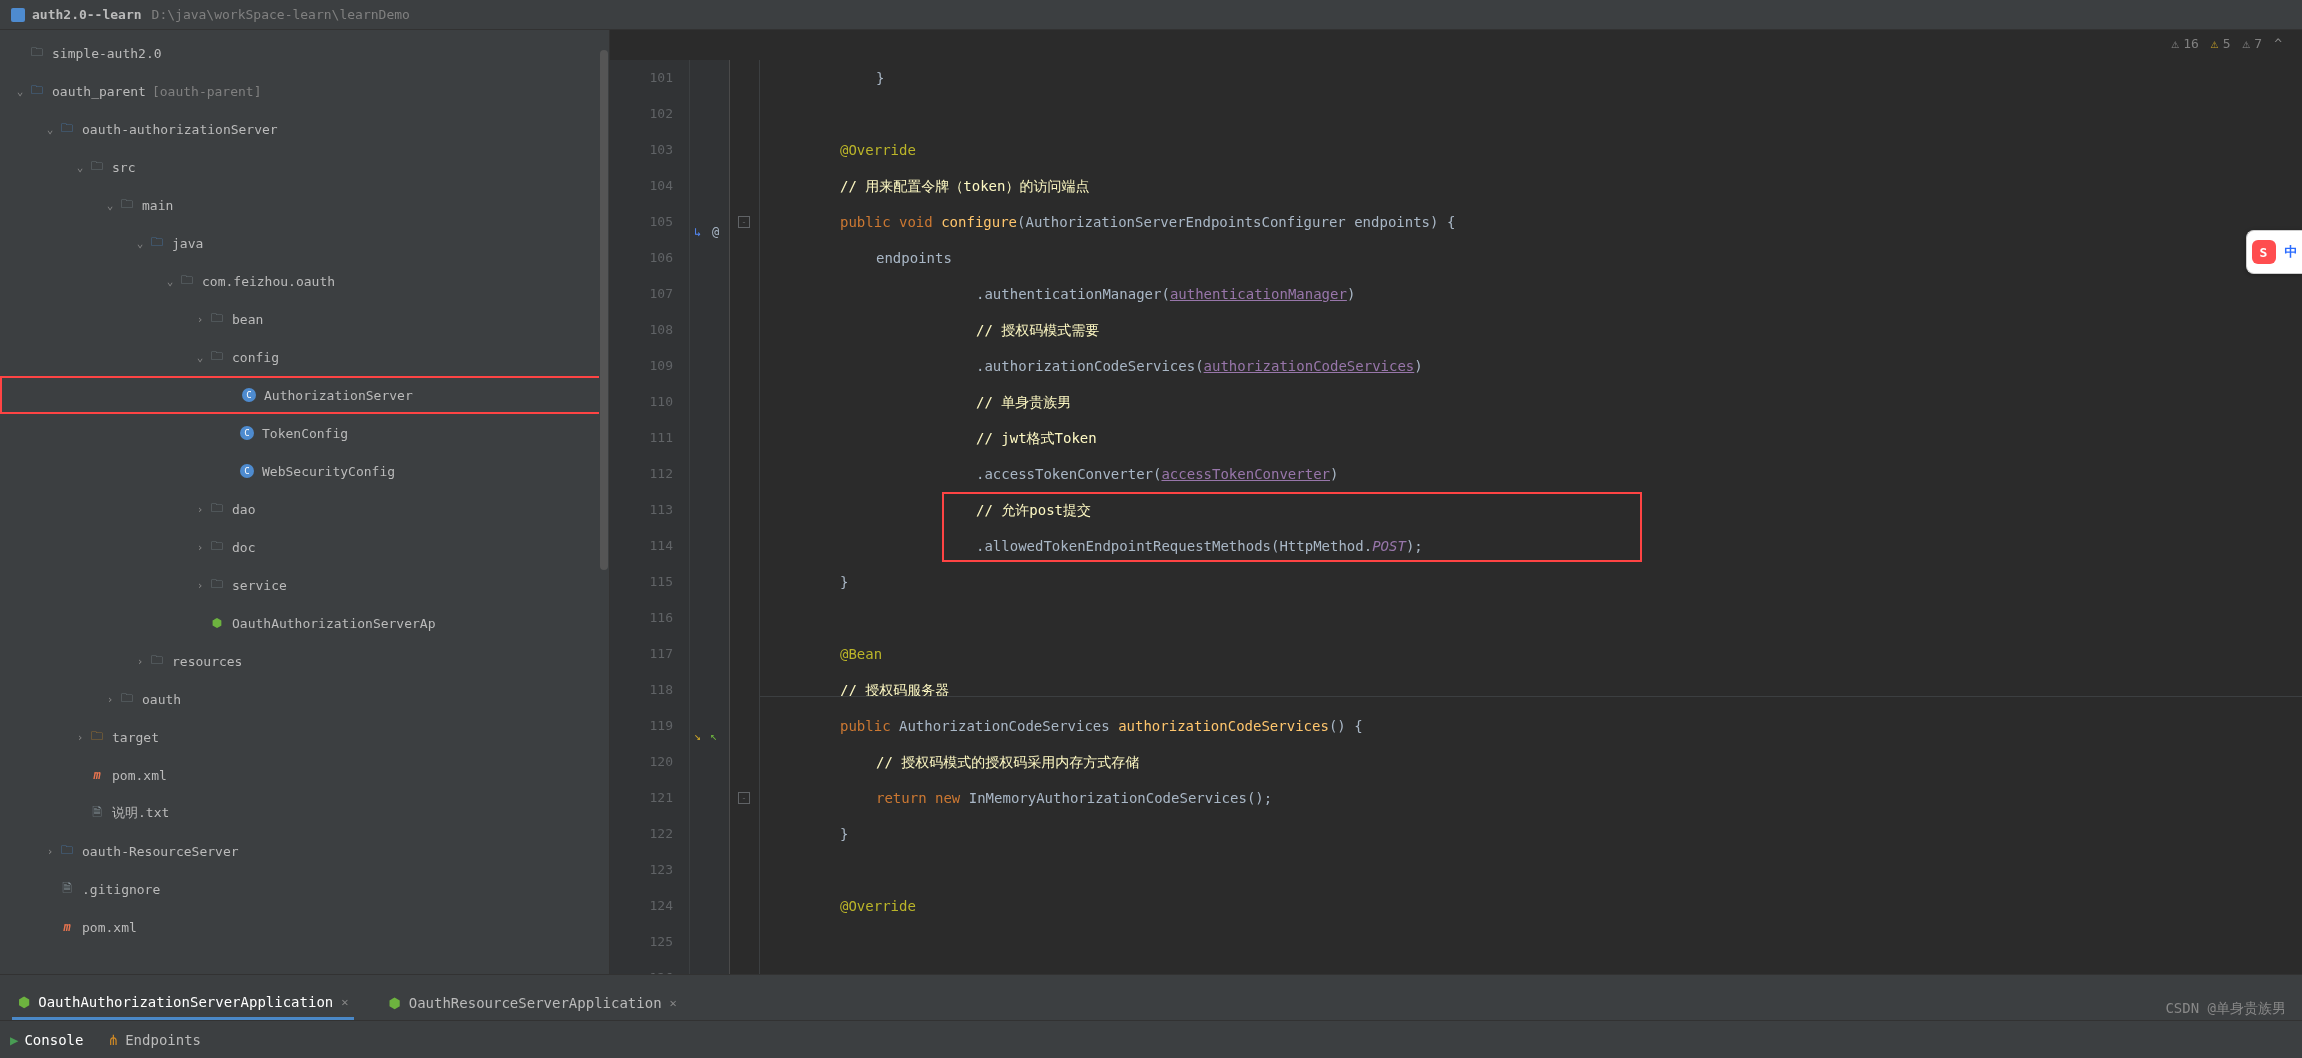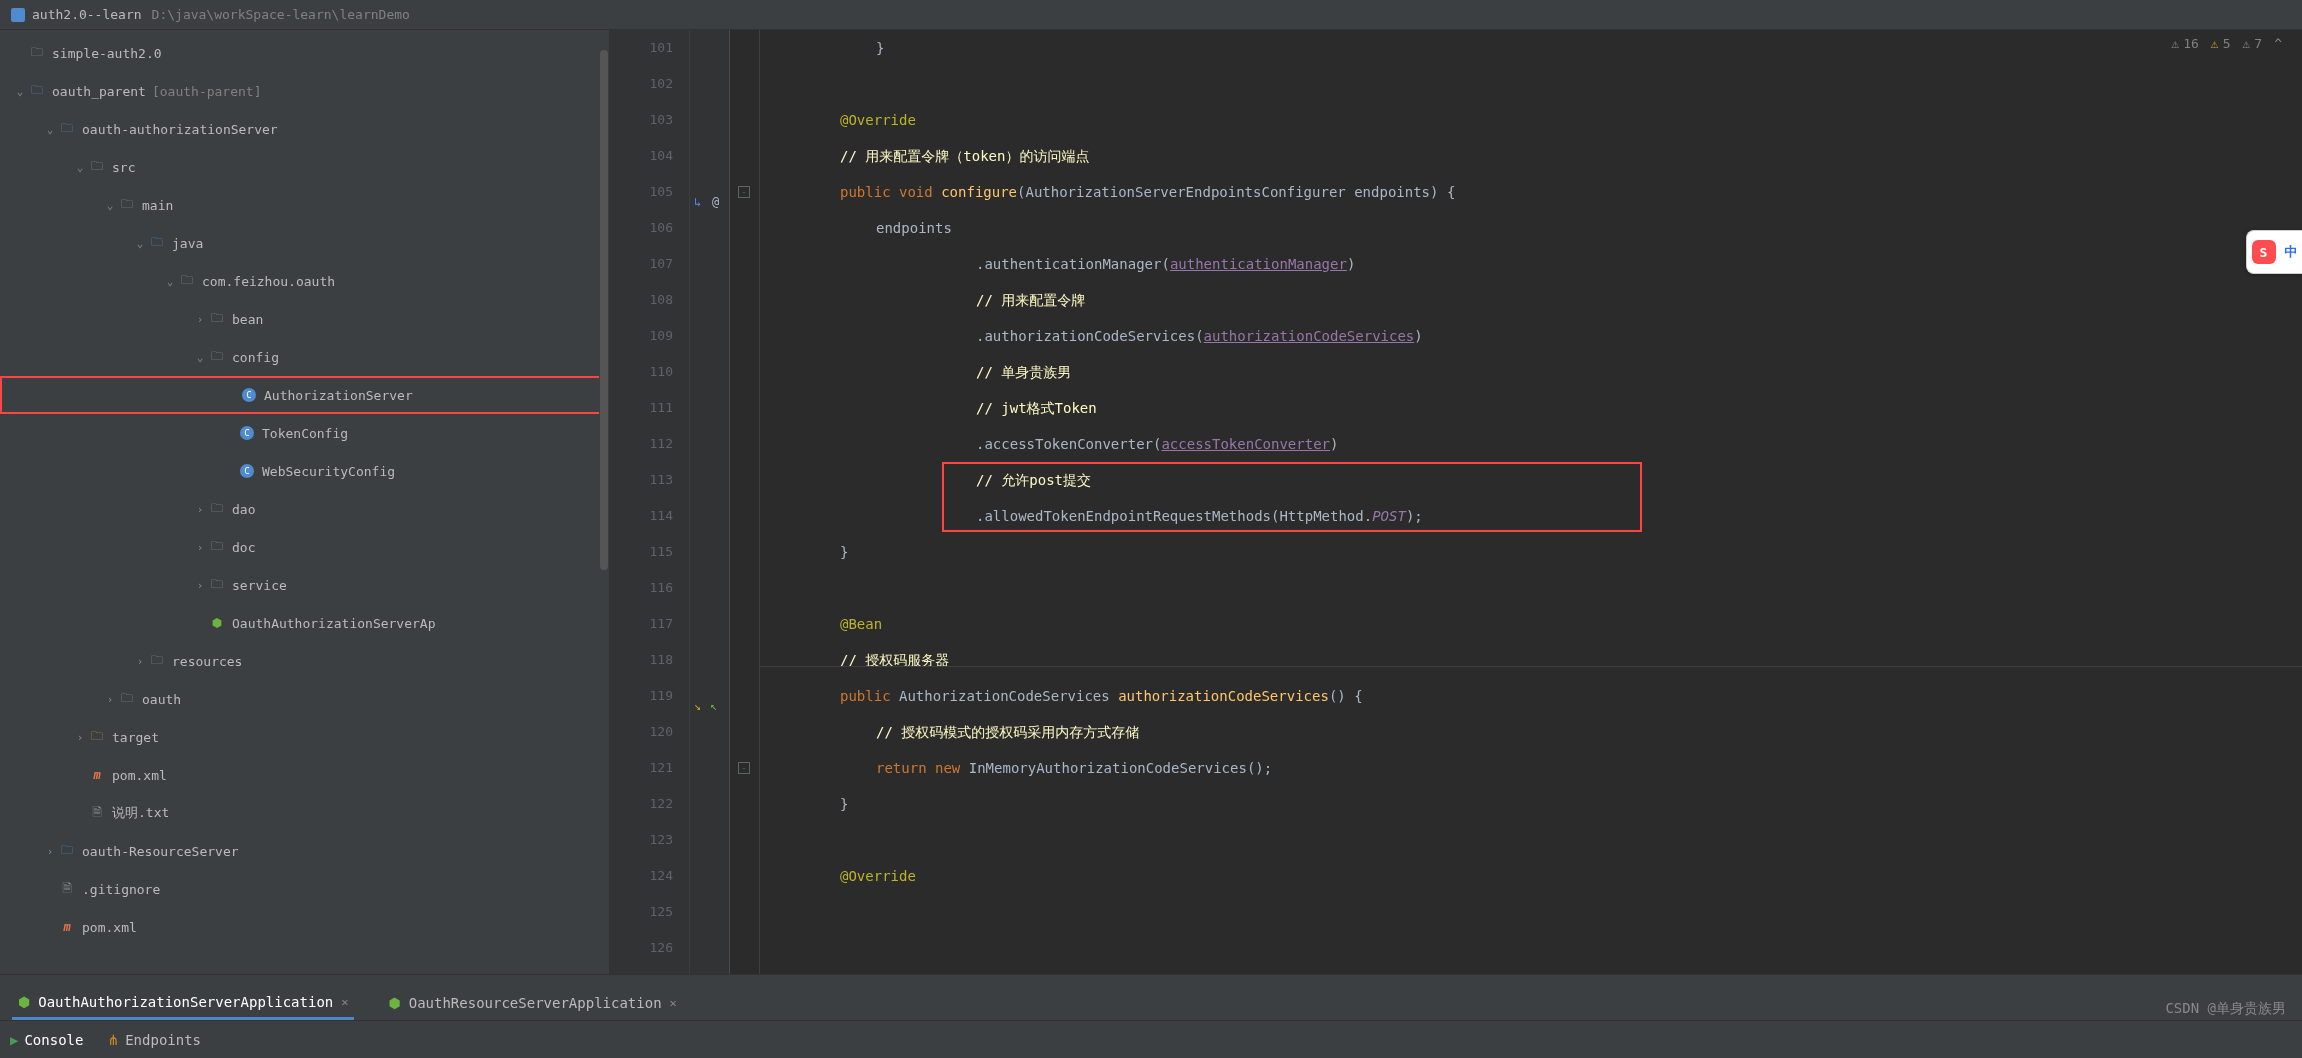--- a/index.html
+++ b/index.html
@@ -20,21 +20,21 @@
     display: flex;
     align-items: center;
     padding: 0 10px;
     border-bottom: 1px solid #323232;
     font-size: 13px;
   }
   .breadcrumb-bar .proj-icon {
     width: 16px; height: 16px; margin-right: 6px;
     display:inline-flex;align-items:center;justify-content:center;
   }
-  .breadcrumb-bar .proj { color: #bbbbbb; font-weight: normal; }
+  .breadcrumb-bar .proj { color: #bbbbbb; font-weight: bold; }
   .breadcrumb-bar .path { color: #808080; margin-left: 10px; }
 
   .main-area {
     flex: 1;
     display: flex;
     overflow: hidden;
   }
 
   
   .tree {
@@ -94,20 +94,21 @@
     display:flex; gap:12px; align-items:center;
     color:#808080; font-size:13px;
   }
   .editor-top-hints span { display:flex; align-items:center; gap:4px;}
   .warn-y { color:#c9a227;}
   .warn-gray { color:#8c8c8c;}
   .editor {
     flex:1;
     display:flex;
     overflow:hidden;
+    margin-top:30px;
   }
   .gutter {
     width: 80px;
     background: #313335;
     text-align: right;
     padding-right: 16px;
     color: #606366;
     font-size: 13px;
     border-right: 1px solid #3c3f41;
   }
@@ -484,21 +485,21 @@
       <div class="code" id="code">
 
         <div class="redbox" style="left:182px; top:432px; width:700px; height:70px"></div>
       <div class="cline"><span class="indent2"></span>}</div>
           <div class="cline"></div>
           <div class="cline"><span class="indent1"></span><span class="hl-annotation">@Override</span></div>
           <div class="cline"><span class="indent1"></span><span class="hl-comment">// 用来配置令牌（token）的访问端点</span></div>
           <div class="cline"><span class="indent1"></span><span class="hl-keyword">public</span> <span class="hl-keyword">void</span> <span class="hl-method">configure</span>(AuthorizationServerEndpointsConfigurer endpoints) {</div>
           <div class="cline"><span class="indent2"></span>endpoints</div>
           <div class="cline"><span class="indent3"></span>.authenticationManager(<span class="hl-field">authenticationManager</span>)</div>
-          <div class="cline"><span class="indent3"></span><span class="hl-comment">// 用来配置令牌</span></div>
+          <div class="cline"><span class="indent3"></span><span class="hl-comment">// 授权码模式需要</span></div>
           <div class="cline"><span class="indent3"></span>.authorizationCodeServices(<span class="hl-field">authorizationCodeServices</span>)</div>
           <div class="cline"><span class="indent3"></span><span class="hl-comment">// 单身贵族男</span></div>
           <div class="cline"><span class="indent3"></span><span class="hl-comment">// jwt格式Token</span></div>
           <div class="cline"><span class="indent3"></span>.accessTokenConverter(<span class="hl-field">accessTokenConverter</span>)</div>
           <div class="cline"><span class="indent3"></span><span class="hl-comment">// 允许post提交</span></div>
           <div class="cline"><span class="indent3"></span>.allowedTokenEndpointRequestMethods(HttpMethod.<span class="hl-const">POST</span>);</div>
           <div class="cline"><span class="indent1"></span>}</div>
           <div class="cline"></div>
           <div class="cline"><span class="indent1"></span><span class="hl-annotation">@Bean</span></div>
           <div class="cline"><span class="indent1"></span><span class="hl-comment">// 授权码服务器</span></div>

